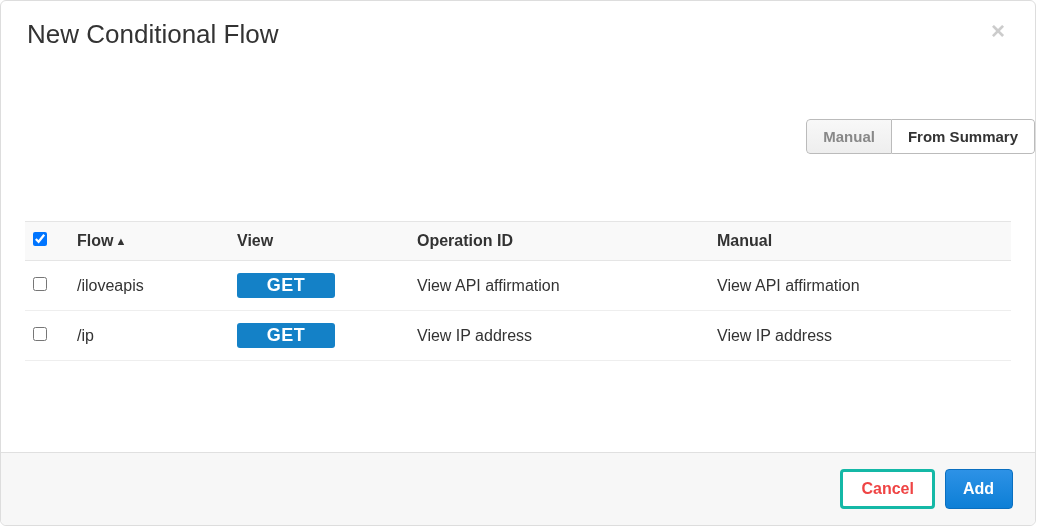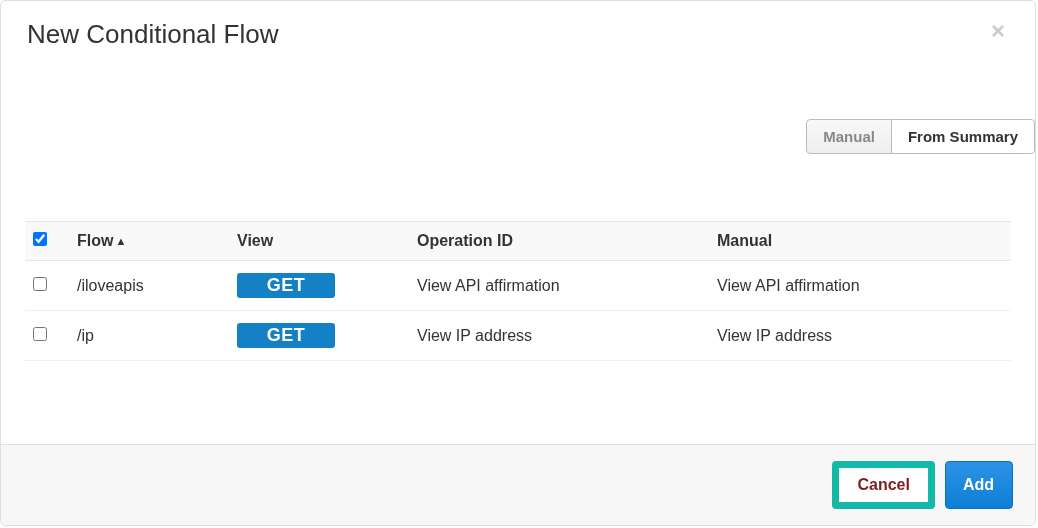--- a/index.html
+++ b/index.html
@@ -141,22 +141,22 @@
     }
     .btn {
       font-size: 16px;
       font-weight: 600;
       padding: 8px 18px;
       border-radius: 4px;
       cursor: pointer;
     }
     .btn-cancel {
       background: #fff;
-      border: 7px solid #14b8a6;
-      color: #7f1d1d;
+      border: 3px solid #14b8a6;
+      color: #ef4444;
     }
     .btn-add {
       background: #0d7fd6;
       background: linear-gradient(#2d92e6, #0d7fd6);
       border: 1px solid #0a6fc0;
       color: #fff;
       padding-left: 17px;
     }
   </style>
 </head>

